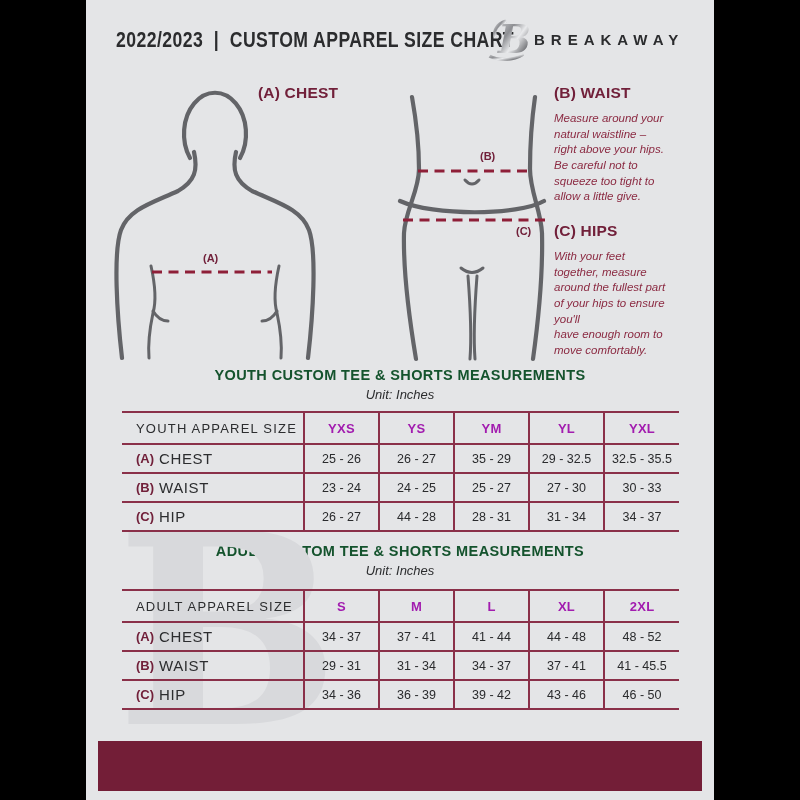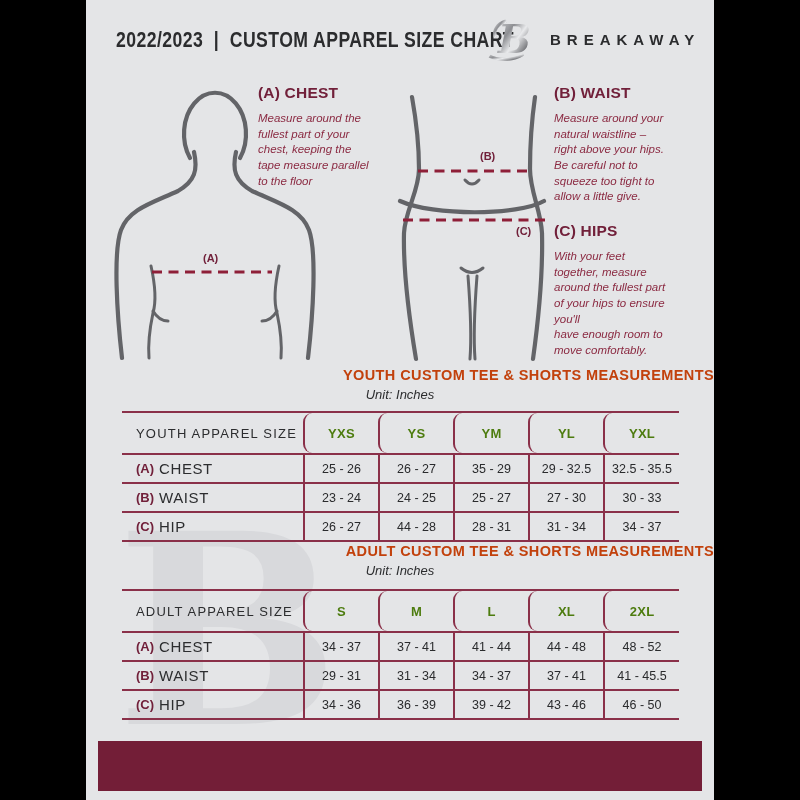--- a/index.html
+++ b/index.html
@@ -5,53 +5,53 @@
   html,body{margin:0;padding:0;background:#000;}
   .stage{position:relative;width:800px;height:800px;background:#000;overflow:hidden;
          font-family:"Liberation Sans",sans-serif;}
   .page{position:absolute;left:86px;top:0;width:628px;height:800px;background:#e4e5e7;}
 
   
   .hdr-title{position:absolute;left:30px;top:26px;font-size:21px;font-weight:bold;
              letter-spacing:.5px;color:#2b2c2e;white-space:pre;
              transform:scaleX(.84) scaleY(1.08);transform-origin:left top;}
   .logo{position:absolute;left:398px;top:14px;display:flex;align-items:center;}
-  .brand{font-size:15px;font-weight:bold;letter-spacing:6px;color:#2b2c2e;margin-left:16px;}
+  .brand{font-size:15px;font-weight:bold;letter-spacing:6px;color:#2b2c2e;margin-left:0;}
 
   
   svg.fig{position:absolute;overflow:visible;}
   .outline{fill:none;stroke:#636468;stroke-width:4.2;stroke-linecap:round;}
   .detail{fill:none;stroke:#636468;stroke-width:3;stroke-linecap:round;}
   .dash{stroke:#8e1f38;stroke-width:3.2;stroke-dasharray:10 6.5;}
   .marker{position:absolute;font-size:11px;font-weight:bold;color:#71203a;z-index:2;}
 
   
   .instr{position:absolute;z-index:2;}
   .instr h3{margin:0 0 9px 0;font-size:15.5px;font-weight:bold;color:#71203a;letter-spacing:.2px;}
   .instr p{margin:0;font-size:11.5px;line-height:1.36;font-style:italic;color:#8b2a42;
            white-space:pre-line;}
 
   
-  .sec-title{position:absolute;left:0;right:0;text-align:right;font-size:14.5px;
-             font-weight:bold;letter-spacing:.4px;color:#c2410c;}
+  .sec-title{position:absolute;left:0;right:0;text-align:center;font-size:14.5px;
+             font-weight:bold;letter-spacing:.4px;color:#14532d;}
   .unit{position:absolute;left:0;right:0;text-align:center;font-size:13px;
         font-style:italic;color:#2c2d2f;}
 
   
   .tbl{position:absolute;left:36px;width:557px;border-top:2px solid #8a3049;
        border-bottom:2px solid #8a3049;z-index:2;background:transparent;}
   .row{display:grid;grid-template-columns:181px 75px 75px 75px 75px 76px;height:27px;}
-  .row.hrow{height:40px;}
+  .row.hrow{height:30px;}
   .row + .row{border-top:2px solid #8a3049;}
   .c{display:flex;align-items:center;justify-content:center;box-sizing:border-box;
      font-size:12.5px;color:#2a2b2d;}
   .c + .c{border-left:2px solid #8a3049;}
   .lc{justify-content:flex-start;padding-left:14px;}
   .hc1{font-size:13px;letter-spacing:1.2px;color:#2c2d2f;}
-  .h{font-weight:bold;font-size:13px;color:#4d7c0f;letter-spacing:.3px;border-radius:9px;}
+  .h{font-weight:bold;font-size:13px;color:#a21caf;letter-spacing:.3px;}
   .pfx{font-weight:bold;color:#71203a;font-size:13px;margin-right:5px;}
   .lbl{font-size:15px;letter-spacing:.6px;color:#2c2d2f;}
 
   
   .watermark{position:absolute;left:30px;top:528px;font-family:"DejaVu Serif",serif;
              font-weight:bold;font-size:265px;line-height:.78;color:#d8d9dc;z-index:1;
              user-select:none;}
   .footer-bar{position:absolute;left:12px;top:741px;width:604px;height:50px;
               background:#731e37;z-index:3;}
 </style>
@@ -101,25 +101,20 @@
       <path class="detail" d="M 80 179 C 82 205 84 235 82 262"></path>
       <path class="detail" d="M 89 179 C 87 205 85 235 87 262"></path>
       <line class="dash" x1="30" y1="74" x2="143" y2="74"></line>
       <line class="dash" x1="15" y1="123" x2="157" y2="123"></line>
     </svg>
     <span class="marker" style="left:394px;top:150px">(B)</span>
     <span class="marker" style="left:430px;top:225px">(C)</span>
 
     <div class="instr" style="left:172px;top:84px;width:158px">
       <h3>(A) CHEST</h3>
-      <p>Measure around the
-fullest part of your
-chest, keeping the
-tape measure parallel
-to the floor</p>
     </div>
     <div class="instr" style="left:468px;top:222px;width:160px">
       <h3>(C) HIPS</h3>
       <p>With your feet
 together, measure
 around the fullest part
 of your hips to ensure
 you'll
 have enough room to
 move comfortably.</p>

